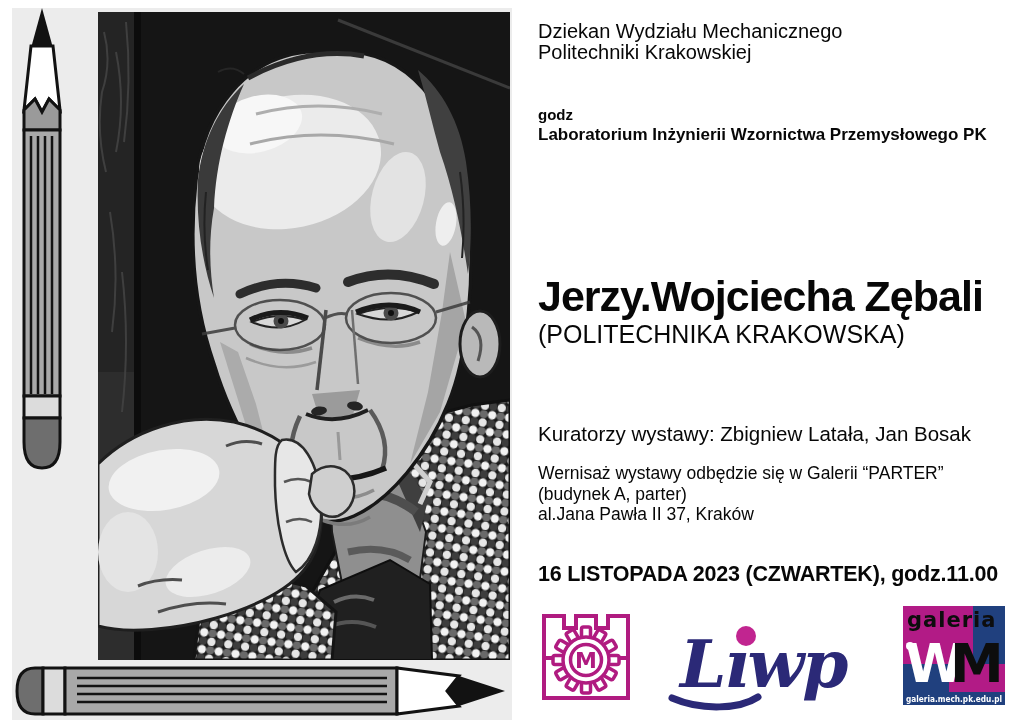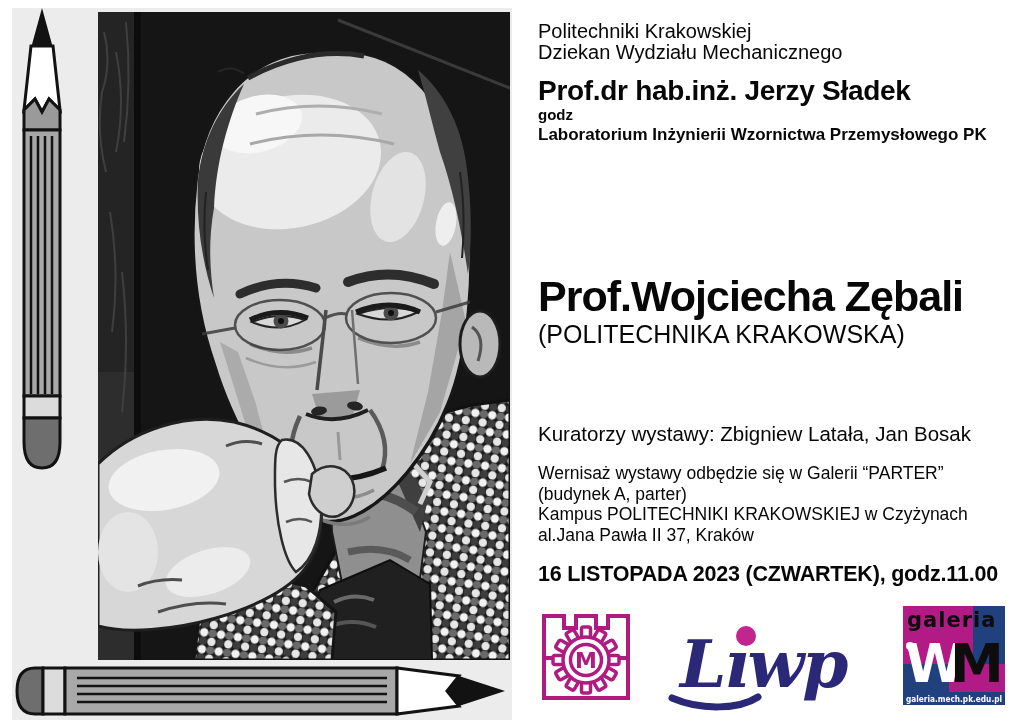--- a/index.html
+++ b/index.html
@@ -182,33 +182,31 @@
       <line x1="64" y1="14" x2="374" y2="14" stroke="#121212" stroke-width="2.5"></line>
       <line x1="64" y1="22" x2="374" y2="22" stroke="#121212" stroke-width="2.5"></line>
       <line x1="64" y1="30" x2="374" y2="30" stroke="#121212" stroke-width="2.5"></line>
       <line x1="64" y1="38" x2="374" y2="38" stroke="#121212" stroke-width="2.5"></line>
       <path d="M384,4 L384,50 L446,42 L434,27 L446,12 Z" fill="#ffffff" stroke="#121212" stroke-width="3"></path>
       <path d="M446,12 L492,27 L446,42 L434,27 Z" fill="#121212"></path>
     </svg>
   </div>
 
   <div class="tline t-organizer">
+    <div>Dziekan Wydziału Mechanicznego</div>
     <div>Politechniki Krakowskiej</div>
-    <div>Dziekan Wydziału Mechanicznego</div>
   </div>
-  <div class="tline t-dean">Prof.dr hab.inż. Jerzy Sładek</div>
   <div class="tline t-oraz">godz</div>
   <div class="tline t-lab">Laboratorium Inżynierii Wzornictwa Przemysłowego PK</div>
-  <div class="tline t-artist">Prof.Wojciecha Zębali</div>
+  <div class="tline t-artist">Jerzy.Wojciecha Zębali</div>
   <div class="tline t-affil">(POLITECHNIKA KRAKOWSKA)</div>
   <div class="tline t-curators">Kuratorzy wystawy: Zbigniew Latała, Jan Bosak</div>
   <div class="tline t-venue">
     <div>Wernisaż wystawy odbędzie się w Galerii “PARTER”</div>
     <div>(budynek A, parter)</div>
-    <div>Kampus POLITECHNIKI KRAKOWSKIEJ w Czyżynach</div>
     <div>al.Jana Pawła II 37, Kraków</div>
   </div>
   <div class="tline t-date">16 LISTOPADA 2023 (CZWARTEK), godz.11.00</div>
 
   <svg class="logo logo-faculty" width="92" height="98" viewBox="0 0 92 98">
     <g fill="none" stroke="#b01b80" stroke-width="4">
       <path d="M4,94 L4,12 L24,12 L24,24 L36,24 L36,12 L56,12 L56,24 L68,24 L68,12 L88,12 L88,94 Z"></path>
       <line x1="4" y1="54" x2="26" y2="54"></line>
       <line x1="66" y1="54" x2="88" y2="54"></line>
     </g>

